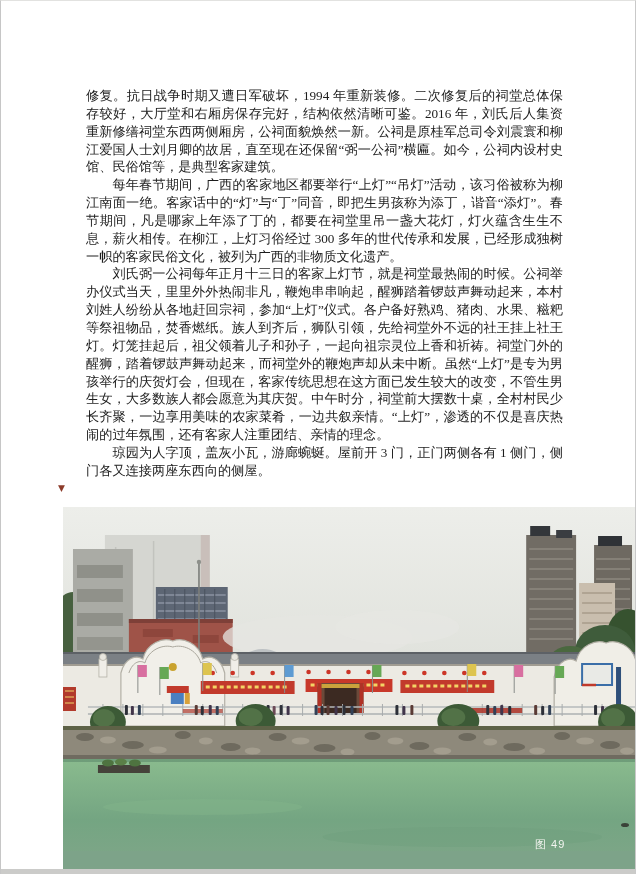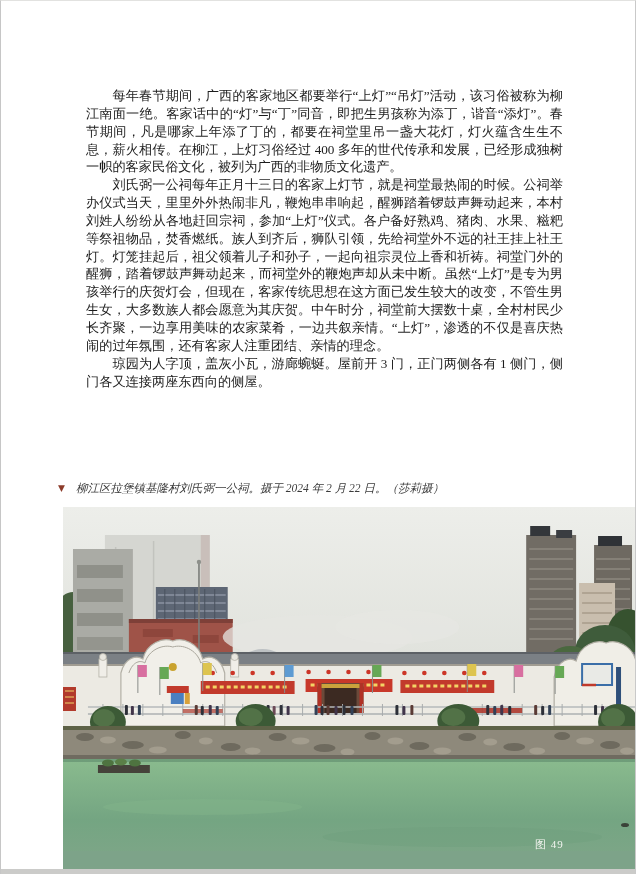--- a/index.html
+++ b/index.html
@@ -33,42 +33,42 @@
     font-family:"DejaVu Sans",sans-serif;
   }
   .photo{
     position:absolute;left:62px;top:506px;width:573px;height:362px;
     overflow:hidden;background:#e8e9e5;
   }
   .photo svg{display:block;width:100%;height:100%;}
   .figure-label{
     position:absolute;left:534px;top:836px;
     font-size:11px;line-height:14px;color:#f2f4ef;
-    font-family:Liberation Serif, serif;
+    font-family:Liberation Sans, sans-serif;
     letter-spacing:1px;
   }
   .page-bottom-edge{
     position:absolute;left:0;bottom:0;width:100%;height:5px;
     background:#cbcbc9;
   }
 </style>
 </head>
 <body>
 
 <div class="page">
 
   <div class="textblock">
-    <p class="indent">每年春节期间，广西的客家地区都要举行“上灯”“吊灯”活动，该习俗被称为柳江南面一绝。客家话中的“灯”与“丁”同音，即把生男孩称为添丁，谐音“添灯”。春节期间，凡是哪家上年添了丁的，都要在祠堂里吊一盏大花灯，灯火蕴含生生不息，薪火相传。在柳江，上灯习俗经过 400 多年的世代传承和发展，已经形成独树一帜的客家民俗文化，被列为广西的非物质文化遗产。</p>
+    <p>修复。抗日战争时期又遭日军破坏，1994 年重新装修。二次修复后的祠堂总体保存较好，大厅堂和右厢房保存完好，结构依然清晰可鉴。2016 年，刘氏后人集资重新修缮祠堂东西两侧厢房，公祠面貌焕然一新。公祠是原桂军总司令刘震寰和柳江爱国人士刘月卿的故居，直至现在还保留“弼一公祠”横匾。如今，公祠内设村史馆、民俗馆等，是典型客家建筑。</p>
+    <p class="indent">每年春节期间，广西的客家地区都要举行“上灯”“吊灯”活动，该习俗被称为柳江南面一绝。客家话中的“灯”与“丁”同音，即把生男孩称为添丁，谐音“添灯”。春节期间，凡是哪家上年添了丁的，都要在祠堂里吊一盏大花灯，灯火蕴含生生不息，薪火相传。在柳江，上灯习俗经过 300 多年的世代传承和发展，已经形成独树一帜的客家民俗文化，被列为广西的非物质文化遗产。</p>
     <p class="indent">刘氏弼一公祠每年正月十三日的客家上灯节，就是祠堂最热闹的时候。公祠举办仪式当天，里里外外热闹非凡，鞭炮串串响起，醒狮踏着锣鼓声舞动起来，本村刘姓人纷纷从各地赶回宗祠，参加“上灯”仪式。各户备好熟鸡、猪肉、水果、糍粑等祭祖物品，焚香燃纸。族人到齐后，狮队引领，先给祠堂外不远的社王挂上社王灯。灯笼挂起后，祖父领着儿子和孙子，一起向祖宗灵位上香和祈祷。祠堂门外的醒狮，踏着锣鼓声舞动起来，而祠堂外的鞭炮声却从未中断。虽然“上灯”是专为男孩举行的庆贺灯会，但现在，客家传统思想在这方面已发生较大的改变，不管生男生女，大多数族人都会愿意为其庆贺。中午时分，祠堂前大摆数十桌，全村村民少长齐聚，一边享用美味的农家菜肴，一边共叙亲情。“上灯”，渗透的不仅是喜庆热闹的过年氛围，还有客家人注重团结、亲情的理念。</p>
     <p class="indent">琼园为人字顶，盖灰小瓦，游廊蜿蜒。屋前开 3 门，正门两侧各有 1 侧门，侧门各又连接两座东西向的侧屋。</p>
   </div>
 
   <div class="caption">
     <span class="marker">▼</span>
-    <span class="caption-text">柳江区拉堡镇基隆村刘氏弼一公祠。摄于 2024 年 2 月 22 日。（莎莉摄）</span>
   </div>
 
   <div class="photo">
     <svg viewBox="0 0 574 362" preserveAspectRatio="none">
       <defs>
         <linearGradient id="sky" x1="0" y1="0" x2="0" y2="1">
           <stop offset="0" stop-color="#edeeea"></stop>
             <stop offset="1" stop-color="#dfe1db"></stop>
         </linearGradient>
         <linearGradient id="pond" x1="0" y1="0" x2="0" y2="1">

